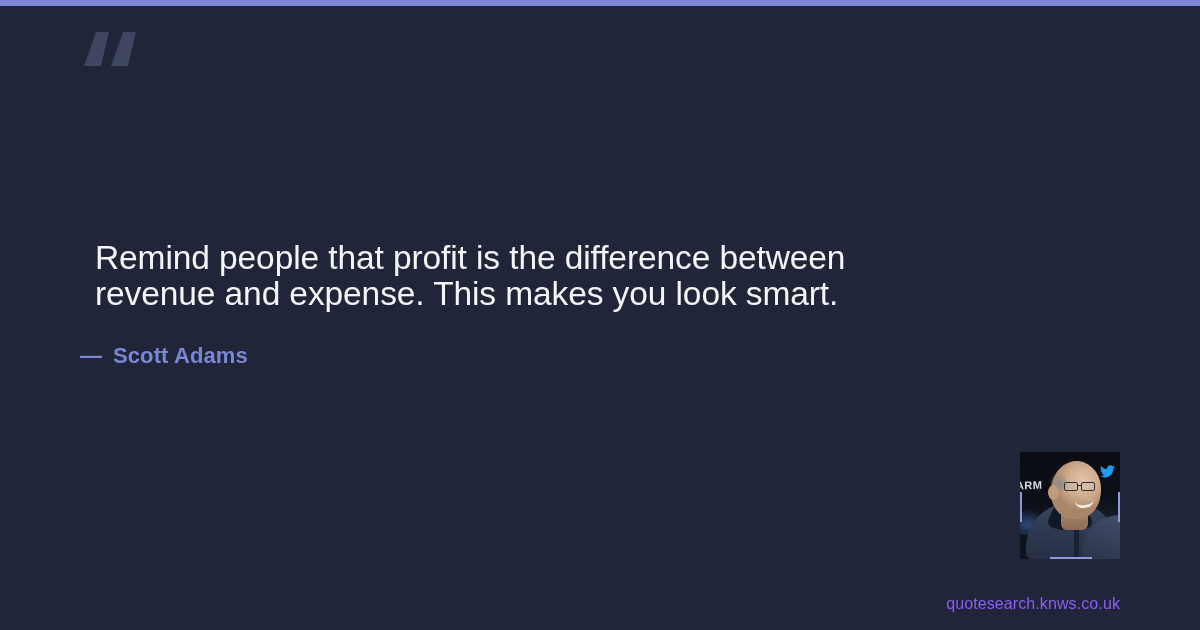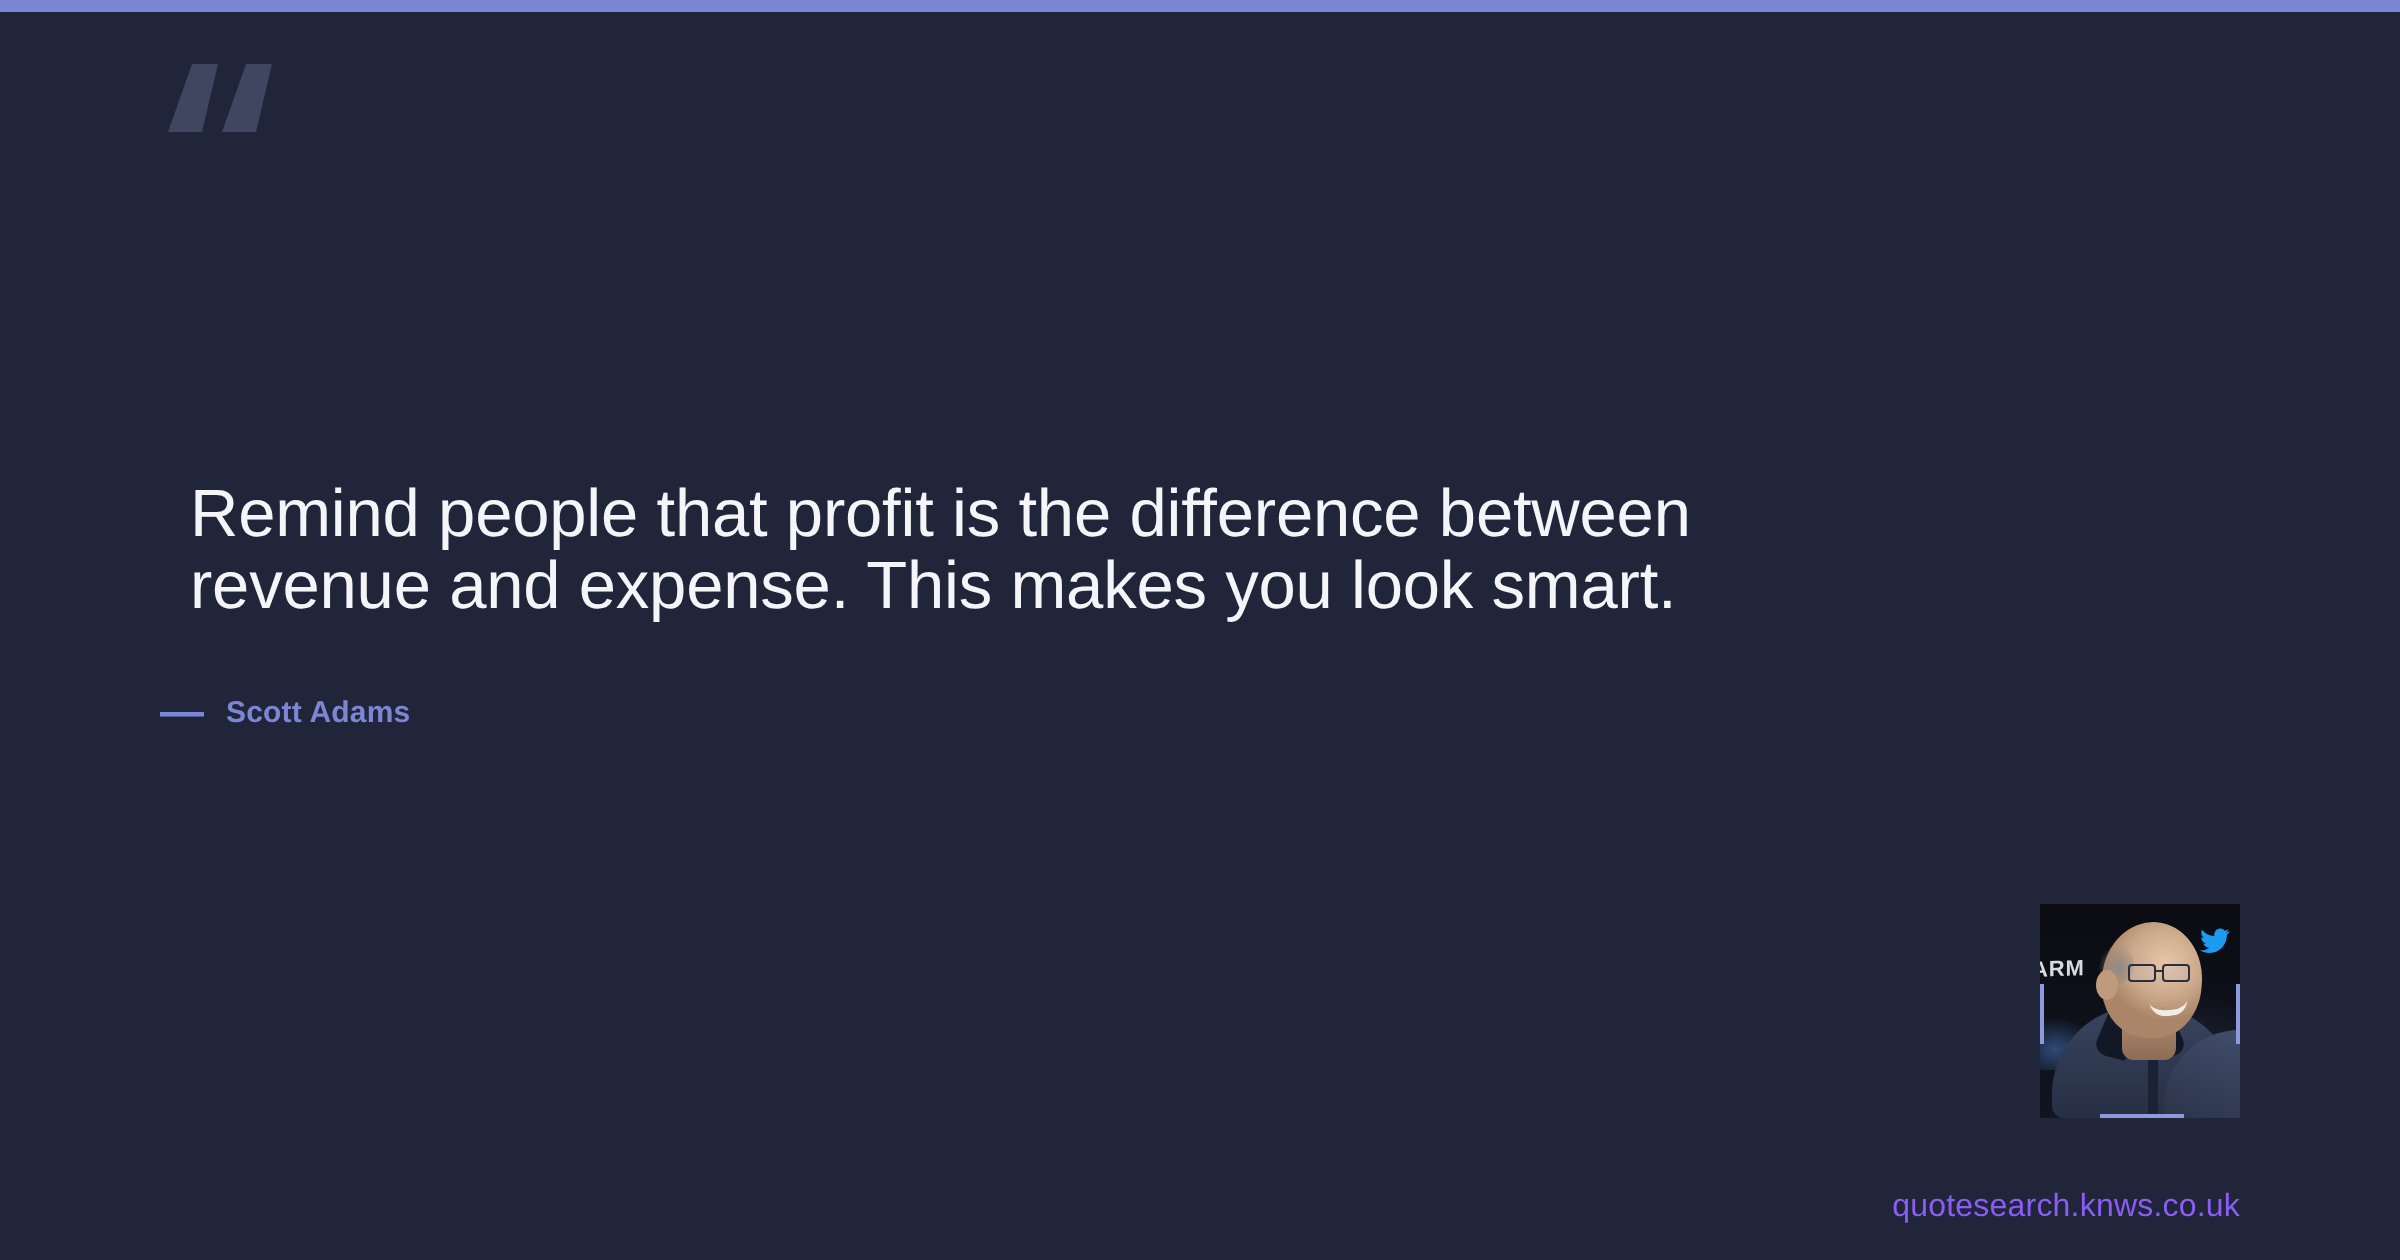--- a/index.html
+++ b/index.html
@@ -76,21 +76,21 @@
 
   .author-dash {
     color: #7b87d4;
     font-size: 22px;
     font-weight: 700;
     line-height: 1;
   }
 
   .author-name {
     color: #7b87d4;
-    font-size: 15px;
+    font-size: 22px;
     font-weight: 700;
     line-height: 1;
     letter-spacing: 0.1px;
   }
 
   
   .thumb {
     position: absolute;
     left: 1020px;
     top: 446px;

